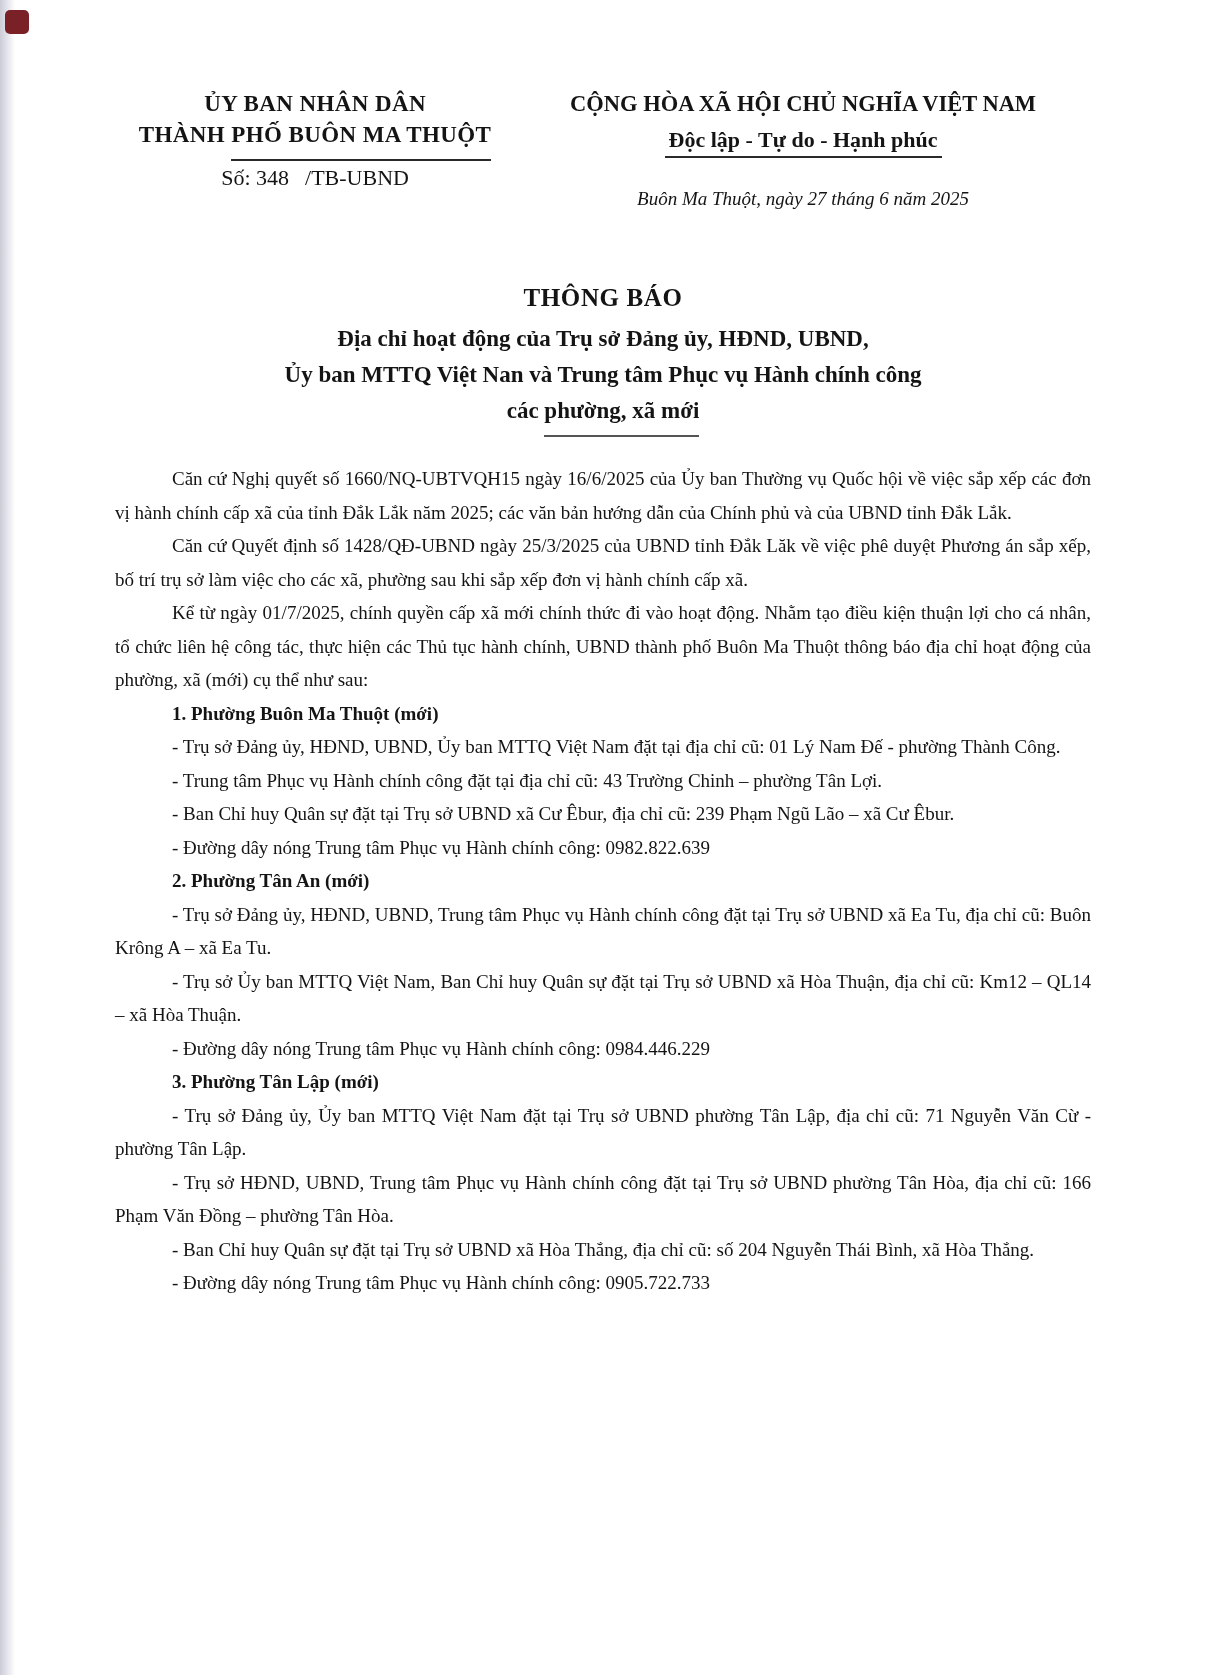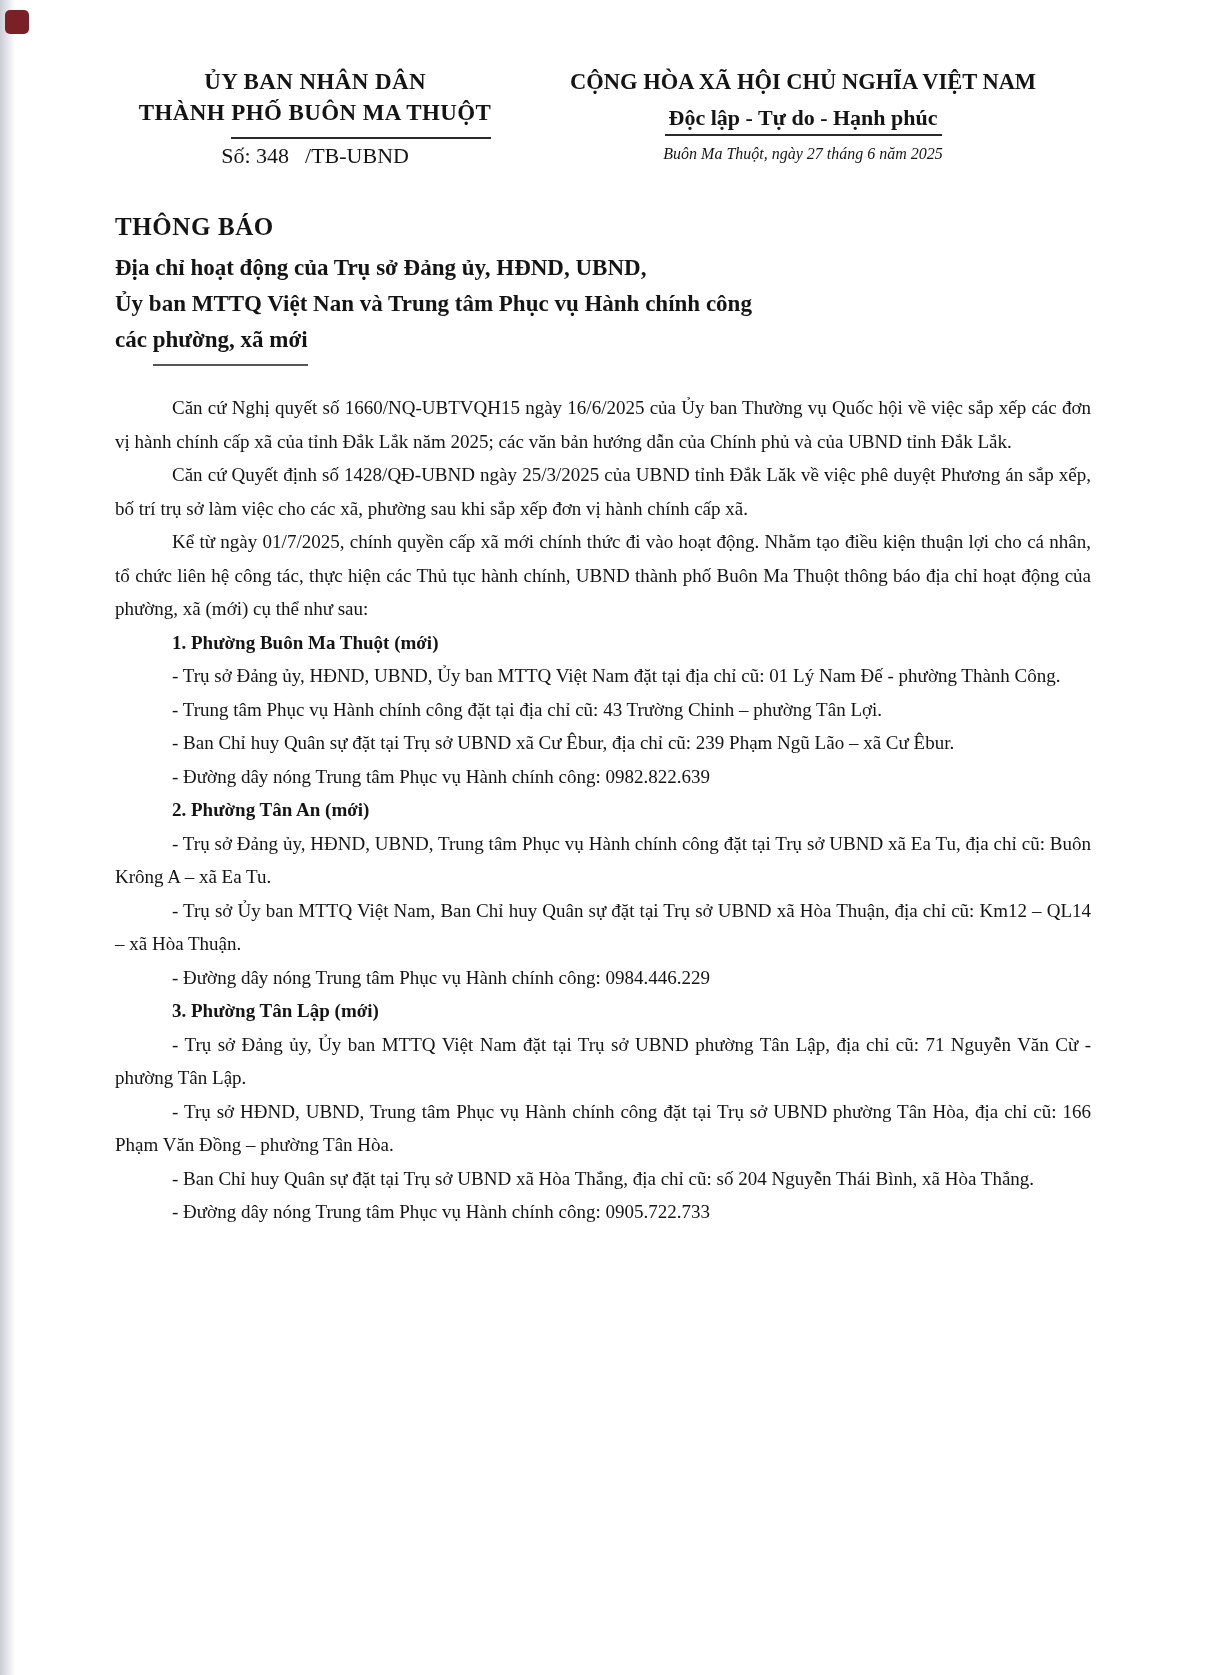--- a/index.html
+++ b/index.html
@@ -16,36 +16,36 @@
     width: 15px; height: 100%;
     background: linear-gradient(90deg, #ccccd6 0%, #e2e2ea 45%, #ffffff 100%);
   }
   .corner-artifact {
     position: absolute; left: 5px; top: 10px;
     width: 24px; height: 24px;
     border-radius: 5px;
     background: #7a2027;
   }
   .doc {
-    position: absolute; left: 115px; top: 66px;
+    position: absolute; left: 115px; top: 88px;
     width: 976px;
   }
   .doc-header { display: flex; }
   .h-left  { width: 41%; text-align: center; }
   .h-right { width: 59%; text-align: center; }
   .org-line1 { font-weight: bold; font-size: 23px; line-height: 31px; letter-spacing: 0.4px; }
   .org-line2 { font-weight: bold; font-size: 23px; line-height: 31px; letter-spacing: 0.4px; }
   .u-part { border-bottom: 2px solid #2a2a2a; padding-bottom: 12px; }
   .doc-number { font-size: 22px; margin-top: 15px; }
   .doc-number .suffix { margin-left: 16px; }
   .nat-line1 { font-weight: bold; font-size: 22.5px; line-height: 31px; }
   .nat-line2 { font-weight: bold; font-size: 22px; display: inline-block;
                border-bottom: 2px solid #2a2a2a; padding: 0 4px 3px; margin-top: 8px; }
-  .dateline { font-style: italic; font-size: 16px; margin-top: 9px; }
-  .title-block { margin-top: 44px; }
+  .dateline { font-style: italic; font-size: 19px; margin-top: 30px; }
+  .title-block { text-align: center; margin-top: 74px; }
   .doc-type { font-weight: bold; font-size: 25px; letter-spacing: 0.6px; }
   .subject { font-weight: bold; font-size: 23px; line-height: 36px; margin-top: 9px; }
   .subject .u-part { border-bottom-color: #555; }
   .doc-body { margin-top: 33px; font-size: 19px; line-height: 33.5px; text-align: justify; }
   .doc-body p { margin: 0; text-indent: 57px; }
   .doc-body p.heading { font-weight: bold; }
 </style>
 </head>
 <body>
 

